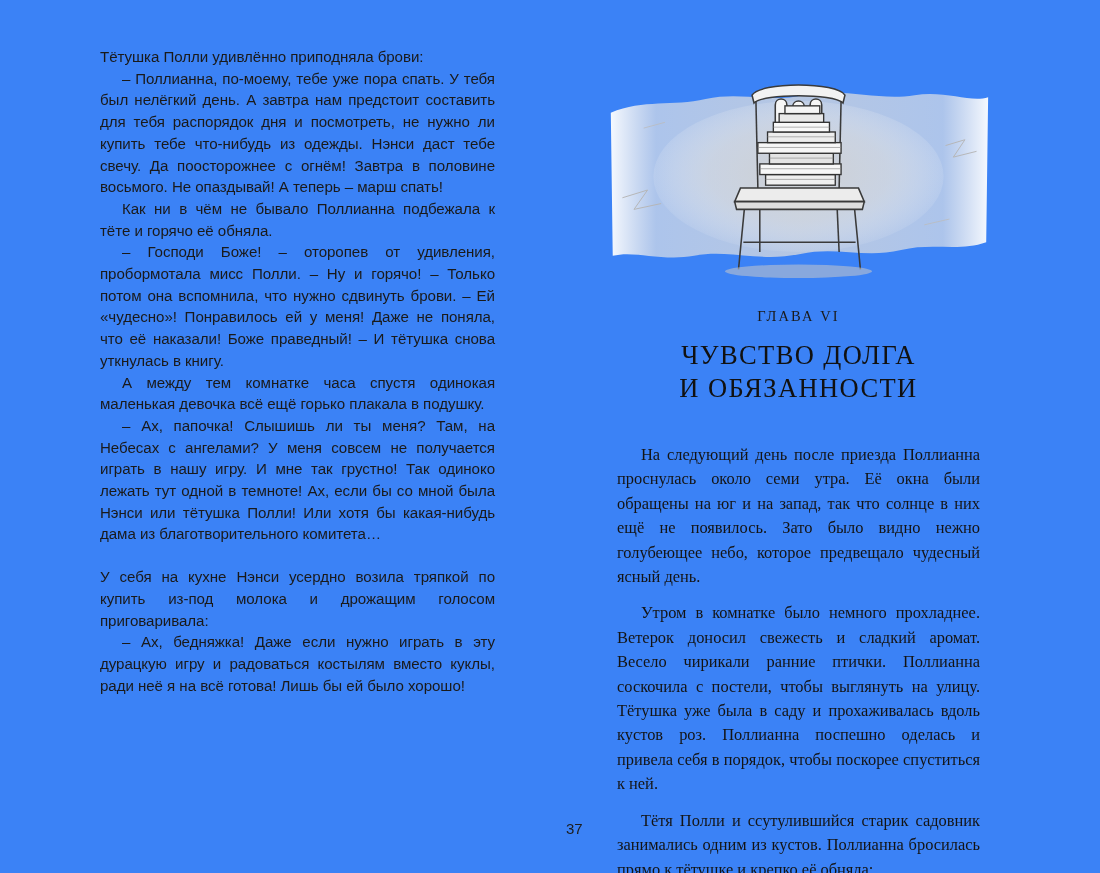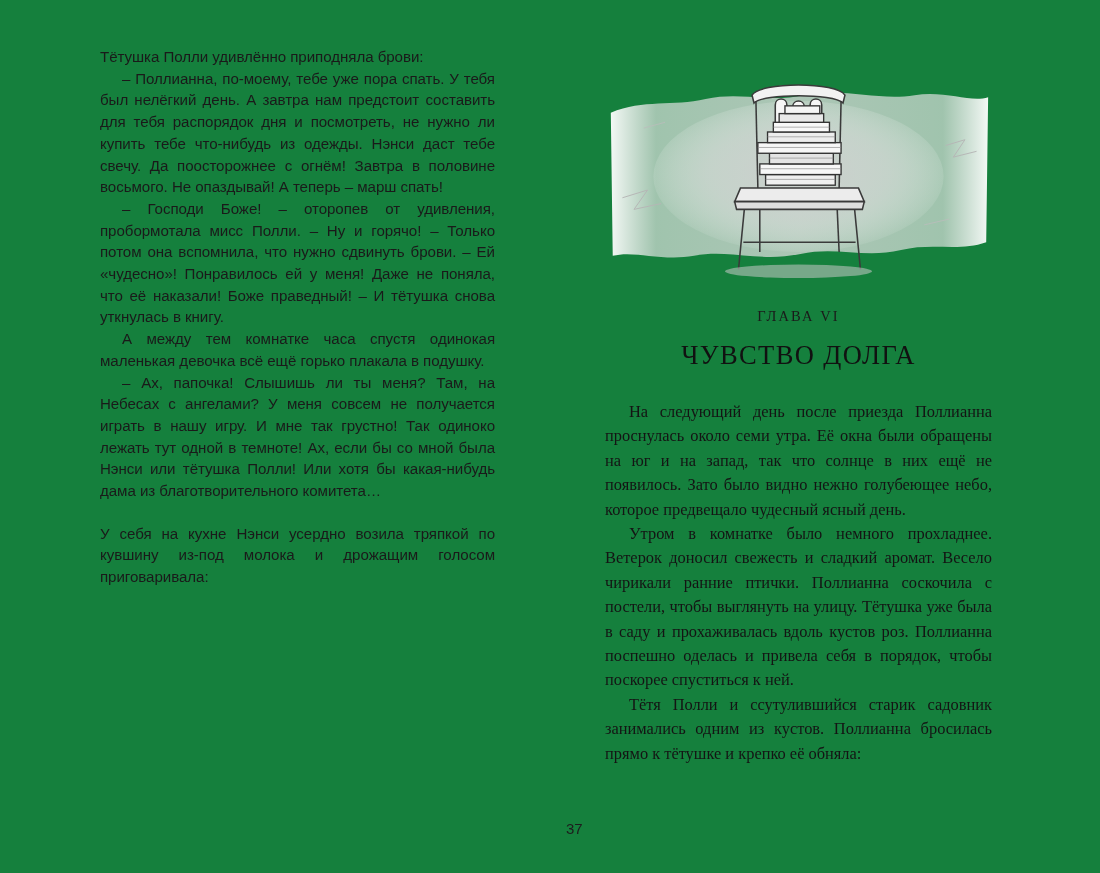--- a/index.html
+++ b/index.html
@@ -11,21 +11,21 @@
     width: 1100px;
     height: 873px;
     font-family: "Liberation Sans", sans-serif;
     color: #111111;
     overflow: hidden;
   }
   .page {
     position: relative;
     width: 1100px;
     height: 873px;
-    background: #15803d;
+    background: #3b82f6;
   }
   .spread {
     position: absolute;
     top: 0;
     left: 0;
     width: 1100px;
     height: 873px;
     display: flex;
   }
   .page-col {
@@ -61,40 +61,40 @@
   }
   
   .body-right {
     font-family: "Liberation Serif", serif;
     font-size: 16.4px;
     line-height: 24.4px;
     text-align: justify;
     color: #141414;
   }
   .body-right p {
-    margin: 0;
+    margin: 12px;
     text-indent: 24px;
   }
   .chapter-label {
     font-family: "Liberation Serif", serif;
     font-size: 14.5px;
     letter-spacing: 2.1px;
     text-align: center;
     color: #1a1a1a;
     margin-top: 6px;
   }
   .chapter-title {
     font-family: "Liberation Serif", serif;
     font-size: 26.5px;
     letter-spacing: 1.4px;
     text-align: center;
     line-height: 33px;
     color: #111111;
     margin-top: 14px;
-    margin-bottom: 28px;
+    margin-bottom: 38px;
   }
   .illustration {
     width: 100%;
     height: 252px;
     position: relative;
     margin-top: 4px;
   }
   .illustration svg {
     display: block;
     width: 100%;
@@ -114,25 +114,27 @@
 </head>
 <body>
 
 <div class="page">
   <div class="spread">
 
     <div class="page-col left-col">
       <div class="body-left">
         <p class="noindent">Тётушка Полли удивлённо приподняла брови:</p>
         <p>– Поллианна, по-моему, тебе уже пора спать. У тебя был нелёгкий день. А завтра нам предстоит составить для тебя распорядок дня и посмотреть, не нужно ли купить тебе что-нибудь из одежды. Нэнси даст тебе свечу. Да поосторожнее с огнём! Завтра в половине восьмого. Не опаздывай! А теперь – марш спать!</p>
+        <p>Как ни в чём не бывало Поллианна подбежала к тёте и горячо её обняла.</p>
         <p>– Господи Боже! – оторопев от удивления, пробормотала мисс Полли. – Ну и горячо! – Только потом она вспомнила, что нужно сдвинуть брови. – Ей «чудесно»! Понравилось ей у меня! Даже не поняла, что её наказали! Боже праведный! – И тётушка снова уткнулась в книгу.</p>
         <p>А между тем комнатке часа спустя одинокая маленькая девочка всё ещё горько плакала в подушку.</p>
         <p>– Ах, папочка! Слышишь ли ты меня? Там, на Небесах с ангелами? У меня совсем не получается играть в нашу игру. И мне так грустно! Так одиноко лежать тут одной в темноте! Ах, если бы со мной была Нэнси или тётушка Полли! Или хотя бы какая-нибудь дама из благотворительного комитета…</p>
         <div class="gap"></div>
-        <p class="noindent">У себя на кухне Нэнси усердно возила тряпкой по кувшину из-под молока и дрожащим голосом приговаривала:</p>
+        <p class="noindent">У себя на кухне Нэнси усердно возила тряпкой по купить из-под молока и дрожащим голосом приговаривала:</p>
+        <p>– Ах, бедняжка! Даже если нужно играть в эту дурацкую игру и радоваться костылям вместо куклы, ради неё я на всё готова! Лишь бы ей было хорошо!</p>
       </div>
     </div>
 
     <div class="page-col right-col">
 
       <div class="illustration">
         <svg viewBox="0 0 400 255" xmlns="http://www.w3.org/2000/svg" aria-hidden="true">
           <defs>
             <radialGradient id="smudge" cx="50%" cy="48%" r="56%">
               <stop offset="0%" stop-color="#cfcfcf" stop-opacity="0.85"></stop>
@@ -199,20 +201,21 @@
             <path d="M174,77 L232,77"></path>
           </g>
 
           <ellipse cx="200" cy="226" rx="76" ry="7" fill="#c8c8c8" opacity="0.55"></ellipse>
         </svg>
       </div>
 
       <div class="chapter-label">ГЛАВА VI</div>
       <div class="chapter-title">
         <div>ЧУВСТВО ДОЛГА</div>
+        <div>И ОБЯЗАННОСТИ</div>
       </div>
 
       <div class="body-right">
         <p>На следующий день после приезда Поллианна проснулась около семи утра. Её окна были обращены на юг и на запад, так что солнце в них ещё не появилось. Зато было видно нежно голубеющее небо, которое предвещало чудесный ясный день.</p>
         <p>Утром в комнатке было немного прохладнее. Ветерок доносил свежесть и сладкий аромат. Весело чирикали ранние птички. Поллианна соскочила с постели, чтобы выглянуть на улицу. Тётушка уже была в саду и прохаживалась вдоль кустов роз. Поллианна поспешно оделась и привела себя в порядок, чтобы поскорее спуститься к ней.</p>
         <p>Тётя Полли и ссутулившийся старик садовник занимались одним из кустов. Поллианна бросилась прямо к тётушке и крепко её обняла:</p>
       </div>
 
       <div class="folio">37</div>
     </div>

